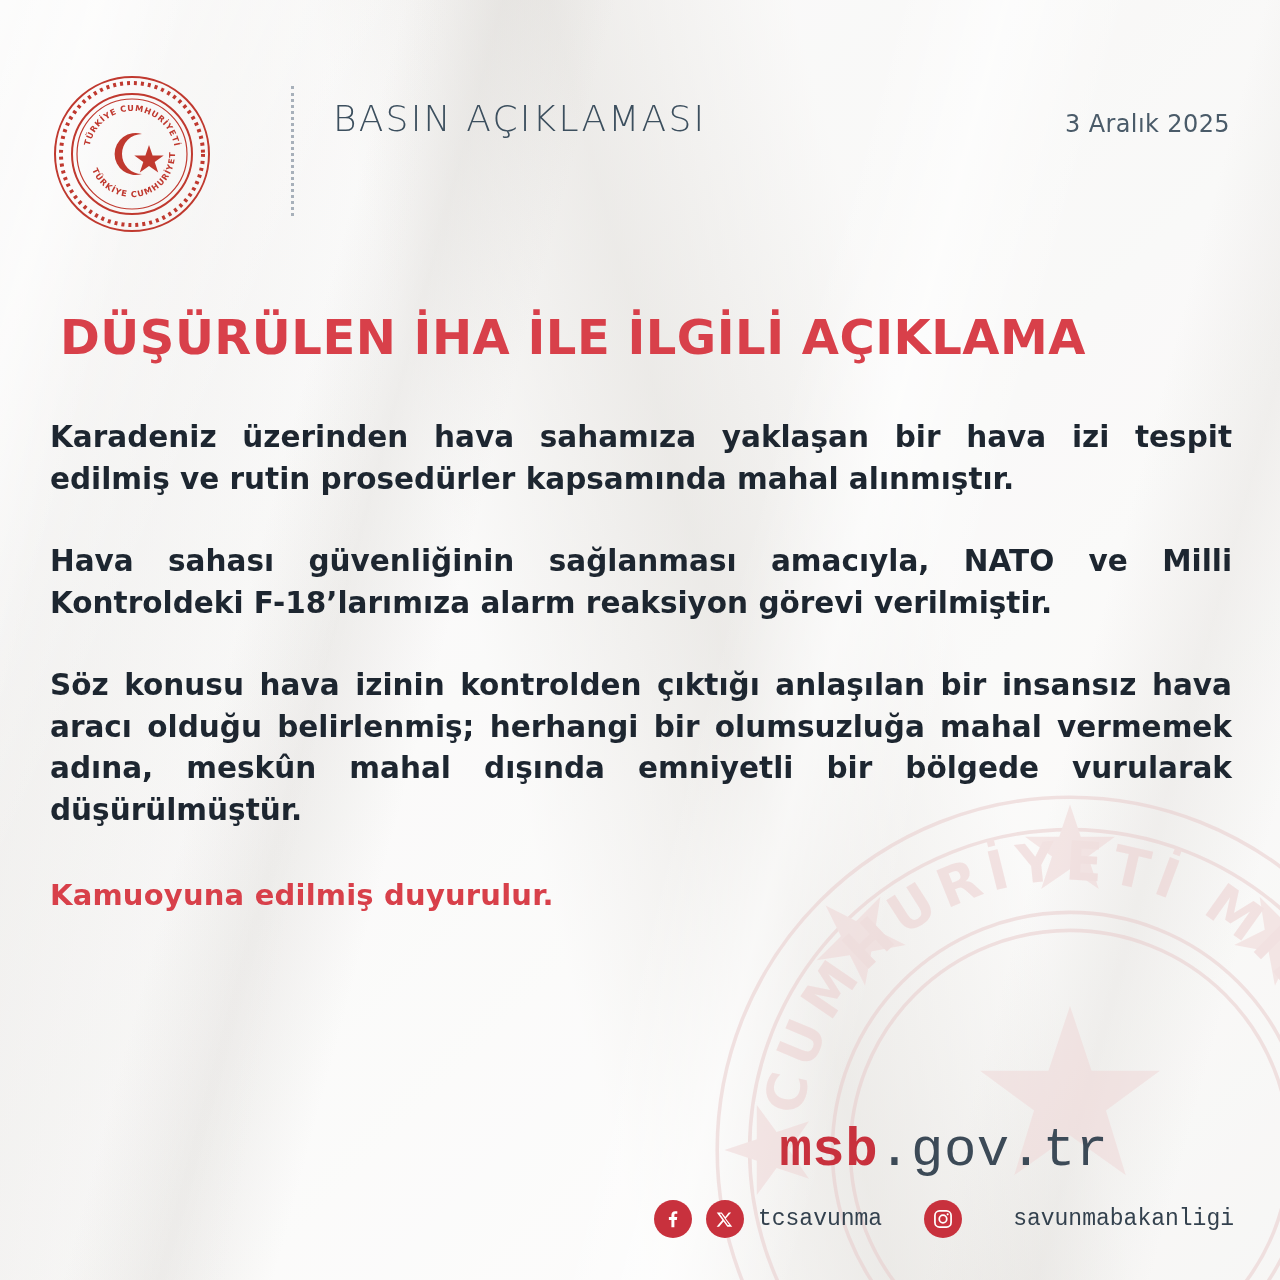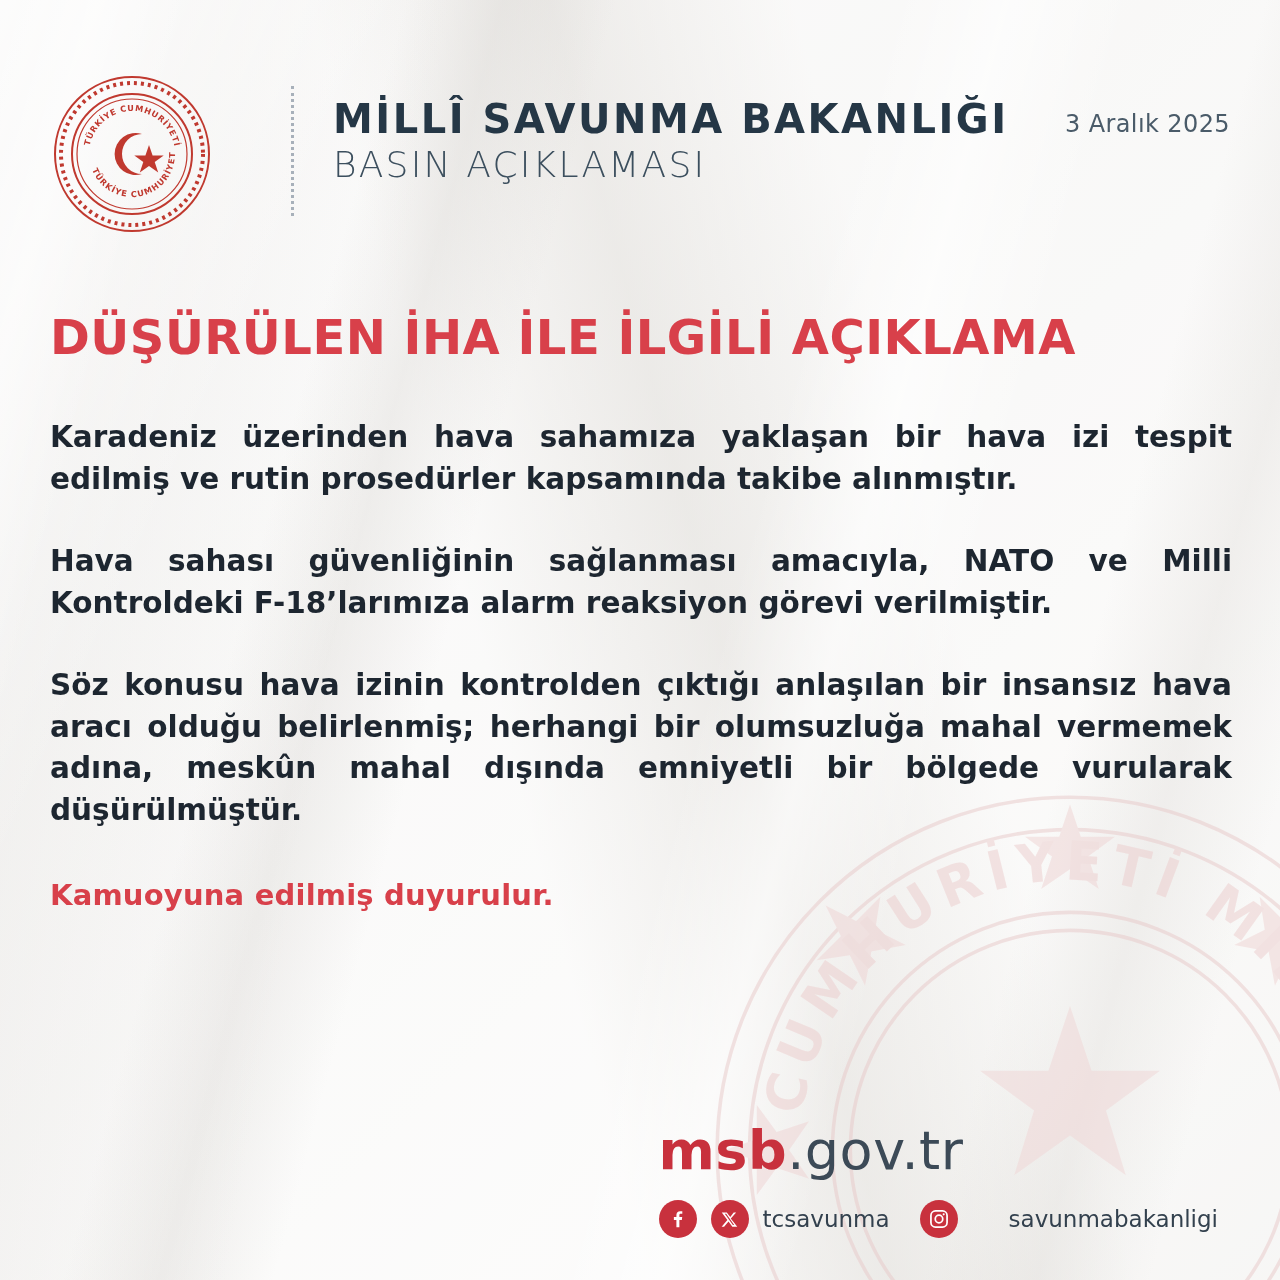--- a/index.html
+++ b/index.html
@@ -112,21 +112,21 @@
     left: 50px;
     right: 48px;
     top: 310px;
   }
   .headline {
     font-size: 48px;
     font-weight: bold;
     color: #d8404a;
     letter-spacing: 0.5px;
     line-height: 1.15;
-    margin: 0 0 52px 0;
+    margin: 0 0 52px 10px;
   }
   .para {
     font-size: 29.5px;
     color: #1d2630;
     font-weight: bold;
     line-height: 1.42;
     margin: 0 0 40px 0;
     text-align: justify;
     text-justify: inter-word;
   }
@@ -134,23 +134,24 @@
     font-size: 29px;
     font-weight: bold;
     color: #d8404a;
     margin-top: 46px;
     letter-spacing: 0.2px;
   }
 
   
   .footer {
     position: absolute;
-    right: 62px;
+    right: 46px;
     bottom: 42px;
-    text-align: left;
+    text-align: center;
+    font-family: Liberation Mono, monospace;
   }
   .site {
     font-size: 54px;
     letter-spacing: 0.5px;
     line-height: 1;
     margin-bottom: 22px;
     white-space: nowrap;
   }
   .site .msb {
     color: #c8313d;
@@ -174,21 +175,21 @@
     display: inline-flex;
     align-items: center;
     justify-content: center;
     color: #fff;
     flex: 0 0 auto;
   }
   .sicon svg { display:block; }
   .shandle {
     font-size: 23px;
     color: #33414e;
-    margin-right: 16px;
+    margin-right: 28px;
     white-space: nowrap;
   }
   .shandle:last-child { margin-right: 0; margin-left: 37px; }
 </style>
 </head>
 <body>
 
 <div id="page">
 
   <div class="streaks"></div>
@@ -254,31 +255,30 @@
 
       <g transform="translate(80,80)">
         <path d="M 10,-20 A 21,21 0 1 0 10,20 A 16.5,16.5 0 1 1 10,-20 Z" fill="#c0392f"></path>
         <polygon fill="#c0392f" points="17,-9 20.6,1.5 31.7,1.5 22.7,8 26.2,18.5 17,12 7.8,18.5 11.3,8 2.3,1.5 13.4,1.5"></polygon>
       </g>
     </svg>
 
     <div class="divider"></div>
 
     <div class="title-block">
-      <div class="title-main">MİLLÎ SAVUNMA BAKANLIĞI</div>
       <div class="title-sub">BASIN AÇIKLAMASI</div>
     </div>
 
     <div class="date">3 Aralık 2025</div>
   </div>
 
   <div class="content">
     <h1 class="headline">DÜŞÜRÜLEN İHA İLE İLGİLİ AÇIKLAMA</h1>
 
-    <p class="para">Karadeniz üzerinden hava sahamıza yaklaşan bir hava izi tespit edilmiş ve rutin prosedürler kapsamında takibe alınmıştır.</p>
+    <p class="para">Karadeniz üzerinden hava sahamıza yaklaşan bir hava izi tespit edilmiş ve rutin prosedürler kapsamında mahal alınmıştır.</p>
     <p class="para">Hava sahası güvenliğinin sağlanması amacıyla, NATO ve Milli Kontroldeki F-18’larımıza alarm reaksiyon görevi verilmiştir.</p>
     <p class="para">Söz konusu hava izinin kontrolden çıktığı anlaşılan bir insansız hava aracı olduğu belirlenmiş; herhangi bir olumsuzluğa mahal vermemek adına, meskûn mahal dışında emniyetli bir bölgede vurularak düşürülmüştür.</p>
 
     <div class="closing">Kamuoyuna edilmiş duyurulur.</div>
   </div>
 
   <div class="footer">
     <div class="site">
       <span class="msb">msb</span><span class="tld">.gov.tr</span>
     </div>

